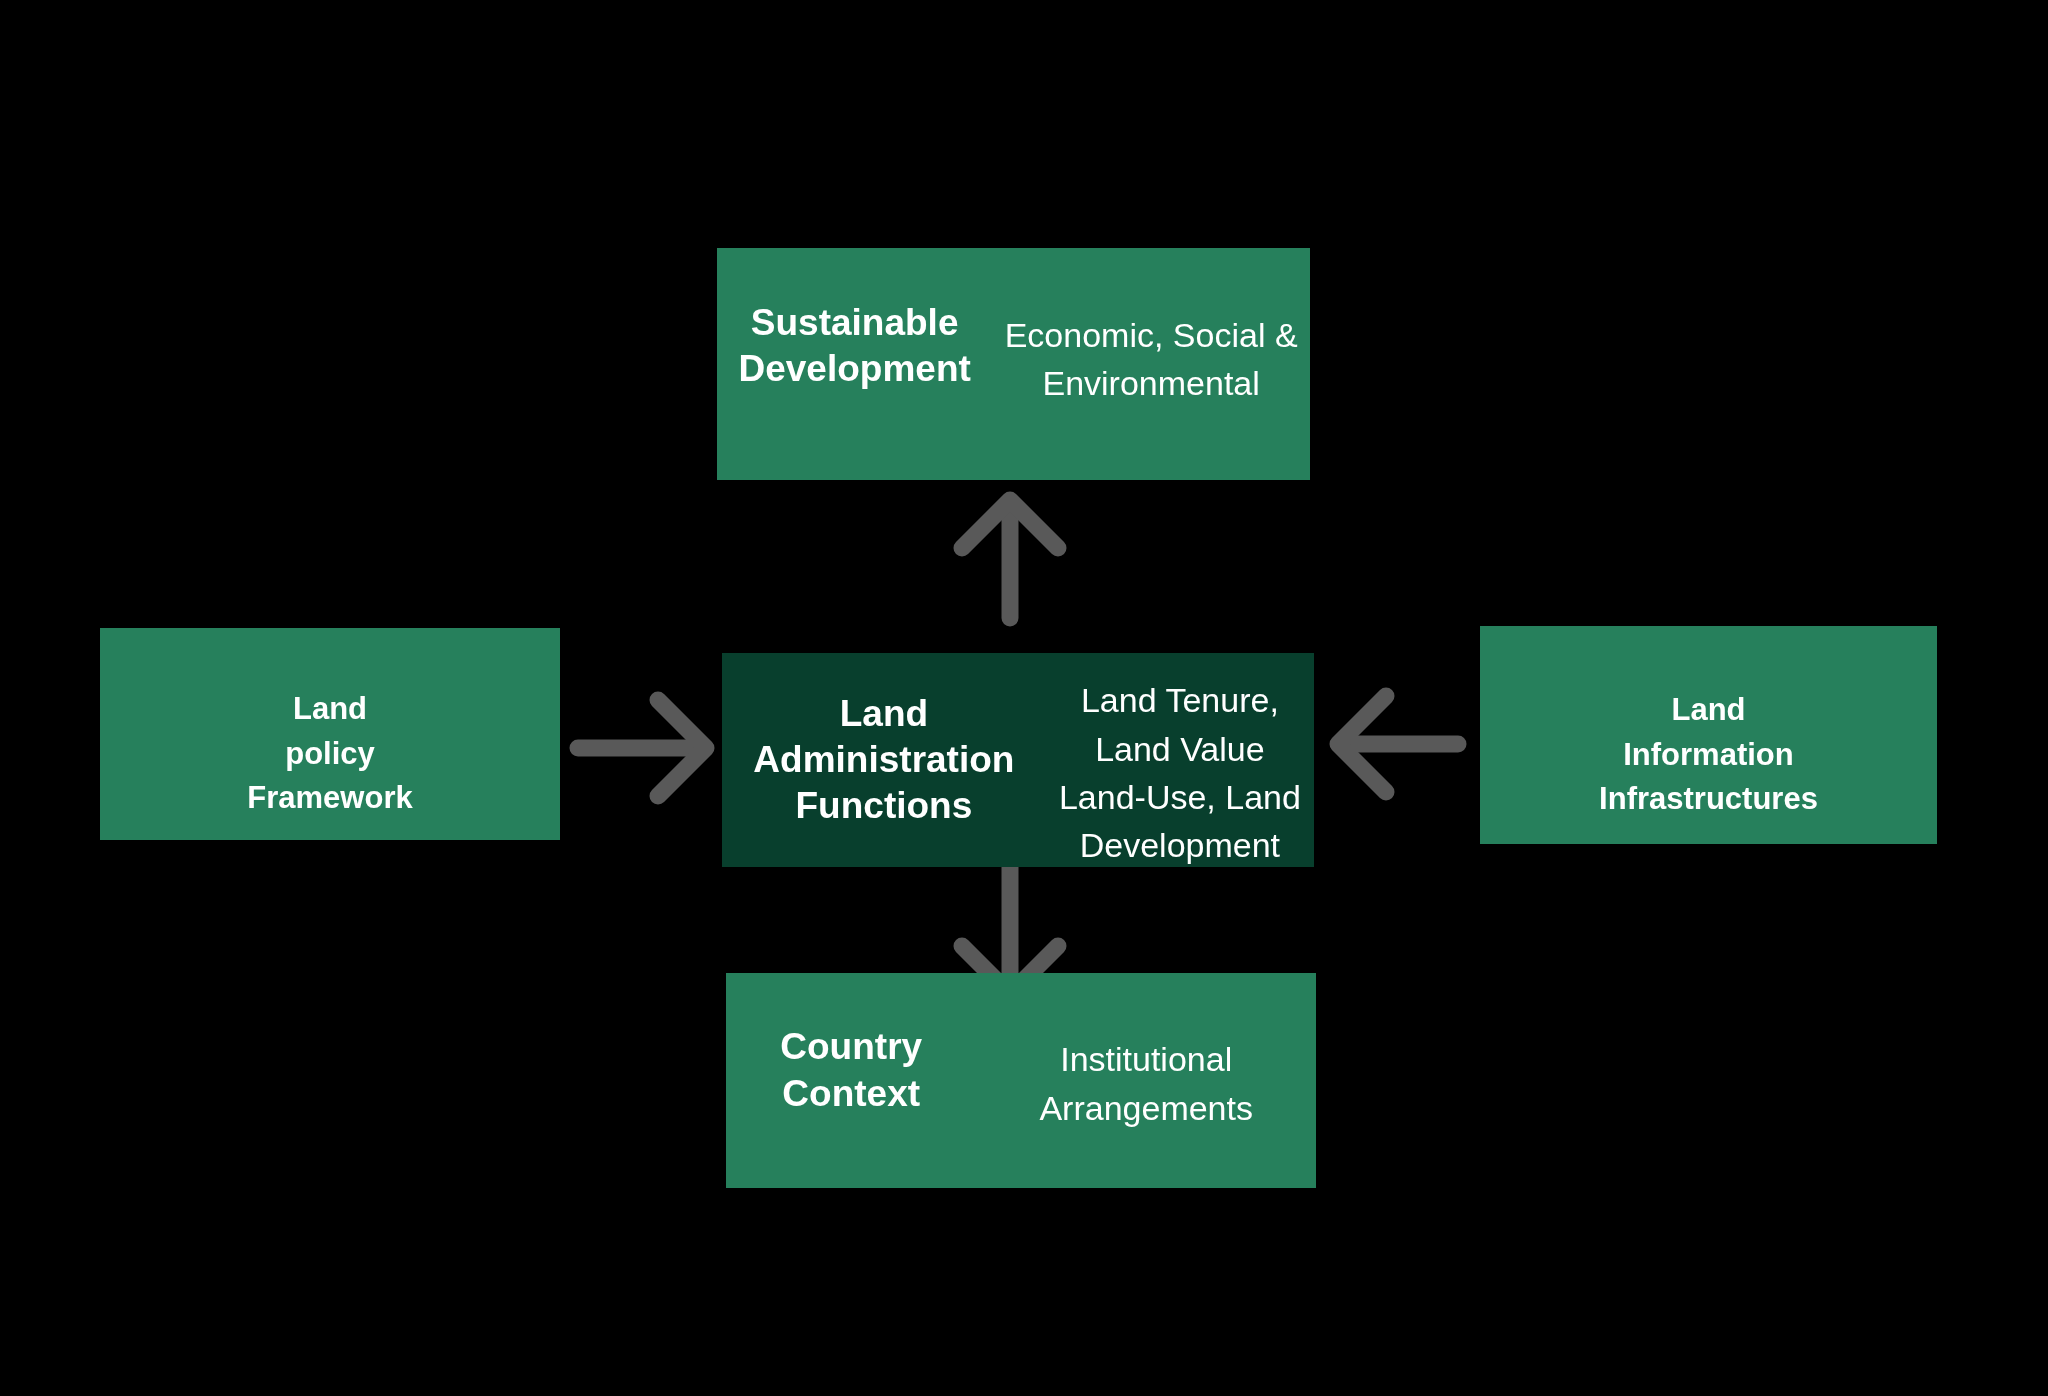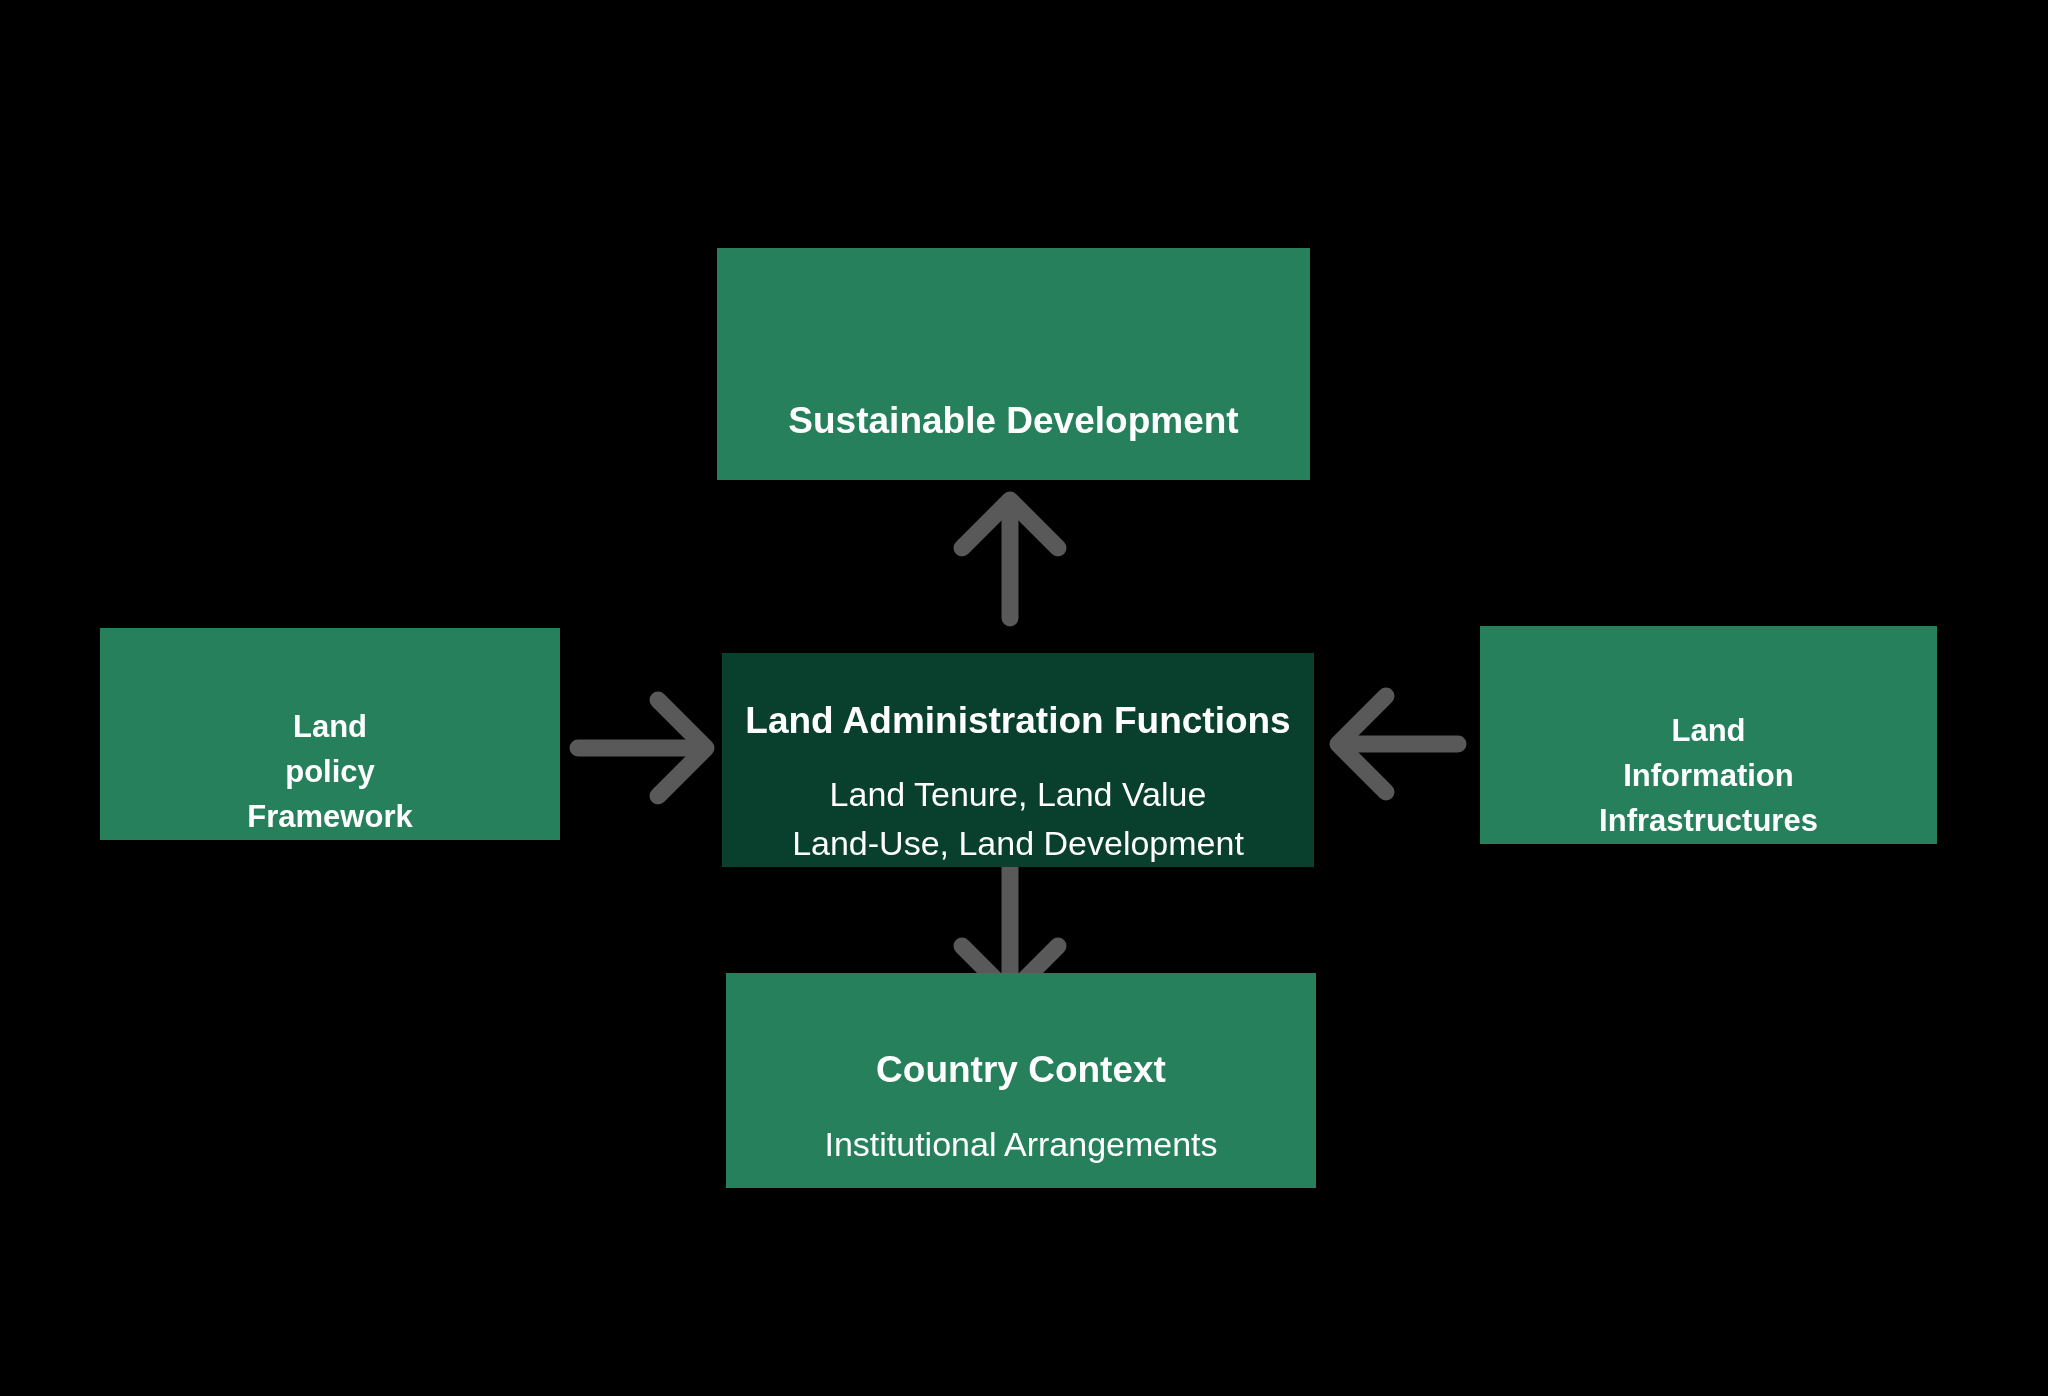--- a/index.html
+++ b/index.html
@@ -29,23 +29,22 @@
   .arrow {
     stroke: var(--arrow, #595959);
     stroke-width: 17;
     stroke-linecap: round;
     stroke-linejoin: round;
     fill: none;
   }
   .box {
     position: absolute;
     display: flex;
-    flex-direction: column;
     align-items: center;
-    justify-content: flex-end;
+    justify-content: center;
     text-align: center;
     color: var(--text, #ffffff);
     box-sizing: border-box;
   }
   .box.light { background: var(--box-light, #26805C); }
   .box.dark  { background: var(--box-dark,  #083F2D); }
 
   .box-title {
     font-size: 37px;
     font-weight: 700;
@@ -92,20 +91,21 @@
       <path class="arrow" d="M 1386 696 L 1338 744 L 1386 792"></path>
     </g>
     <g>
       <path class="arrow" d="M 1010 860 L 1010 992"></path>
       <path class="arrow" d="M 962 946 L 1010 994 L 1058 946"></path>
     </g>
   </svg>
 
   <div class="box light" id="box-top">
     <div class="box-title">Sustainable Development</div>
+    <div class="box-subtitle">Economic, Social &amp; Environmental</div>
   </div>
 
   <div class="box dark" id="box-center">
     <div class="box-title">Land Administration Functions</div>
     <div class="box-subtitle">Land Tenure, Land Value
 Land-Use, Land Development</div>
   </div>
 
   <div class="box light" id="box-left">
     <div class="box-label-multiline">Land

